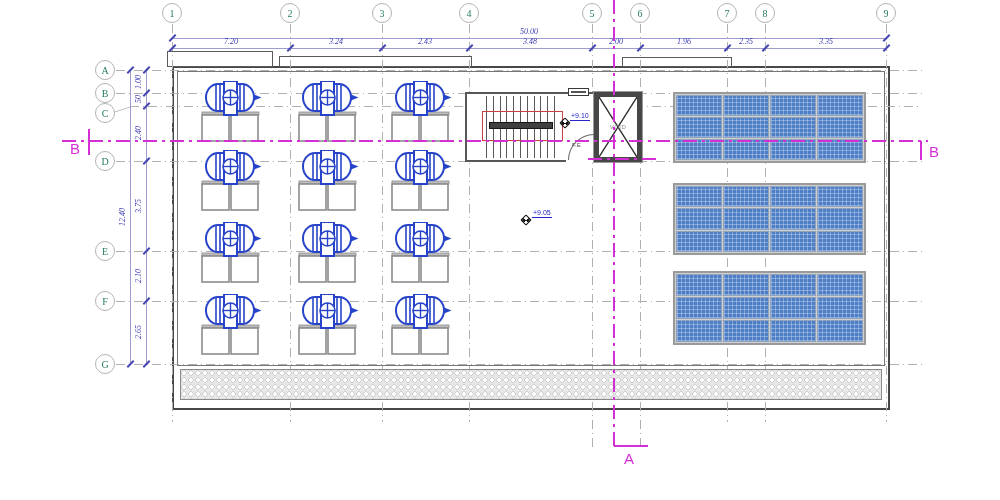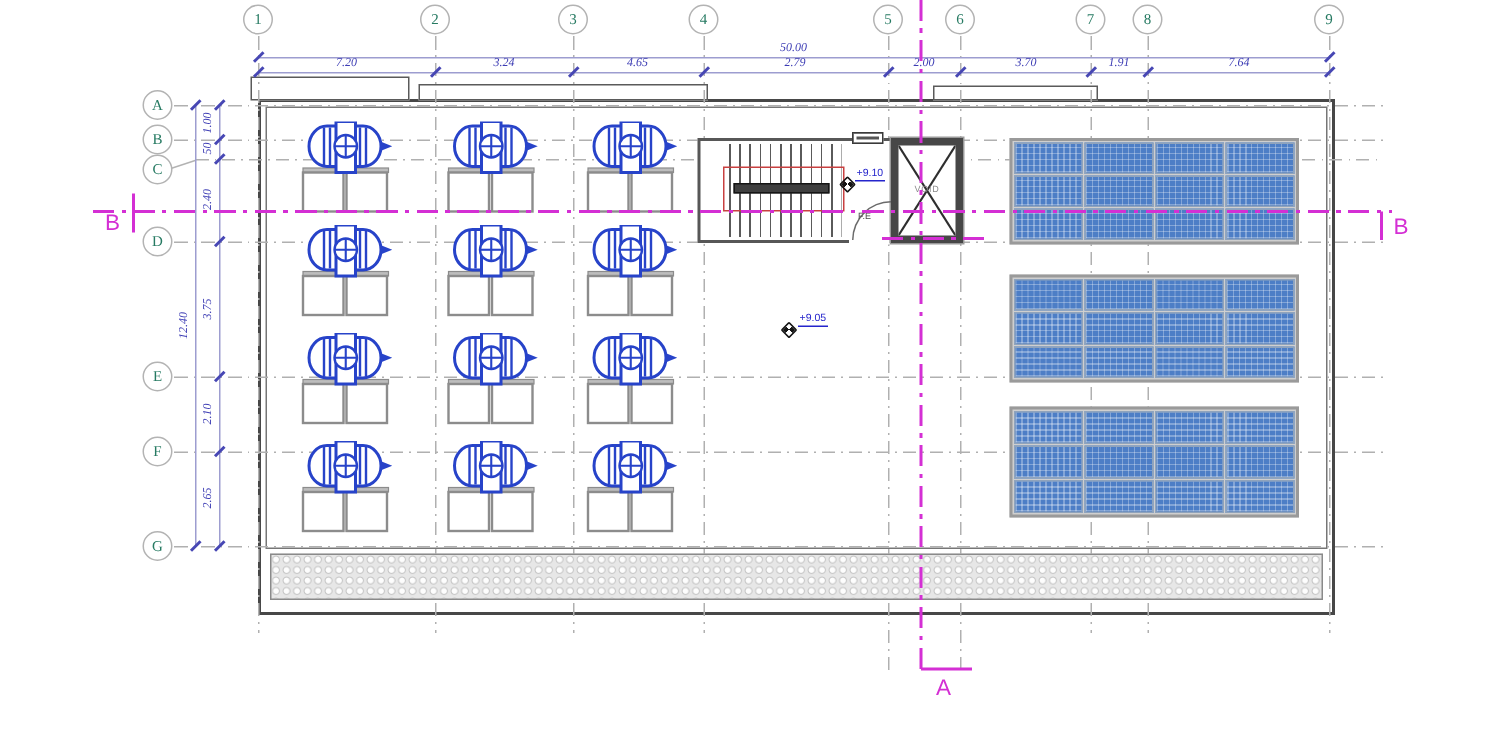--- a/index.html
+++ b/index.html
@@ -313,26 +313,26 @@
       <i class="tk" style="left:118px"></i>
       <i class="tk" style="left:210px"></i>
     <i class="tk" style="left:297px"></i>
       <i class="tk" style="left:420px"></i>
       <i class="tk" style="left:468px"></i>
     <i class="tk" style="left:555px"></i>
       <i class="tk" style="left:593px"></i>
       <i class="tk" style="left:714px"></i>
     <span class="dlab" style="left:59px">7.20</span>
     <span class="dlab" style="left:164px">3.24</span>
-    <span class="dlab" style="left:253px">4.65</span>
-    <span class="dlab" style="left:358px">2.79</span>
+    <span class="dlab" style="left:253px">2.43</span>
+    <span class="dlab" style="left:358px">3.48</span>
     <span class="dlab" style="left:444px">2.00</span>
-    <span class="dlab" style="left:512px">3.70</span>
-    <span class="dlab" style="left:574px">1.91</span>
-    <span class="dlab" style="left:654px">7.64</span>
+    <span class="dlab" style="left:512px">1.96</span>
+    <span class="dlab" style="left:574px">2.35</span>
+    <span class="dlab" style="left:654px">3.35</span>
   </div>
 
   <div class="dim-v" style="left:130px;top:70px;height:294px">
     <i class="tkv" style="top:0"></i>
       <i class="tkv" style="top:294px"></i>
     <span class="dlabv" style="top:147px">12.40</span>
   </div>
 
   <div class="dim-v" style="left:146px;top:70px;height:294px">
     <i class="tkv" style="top:0"></i>

